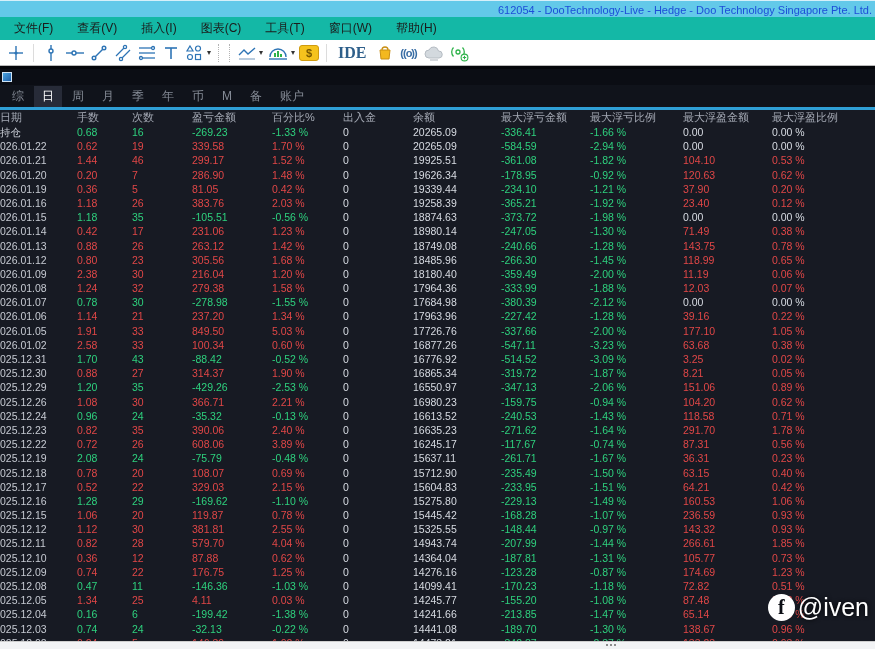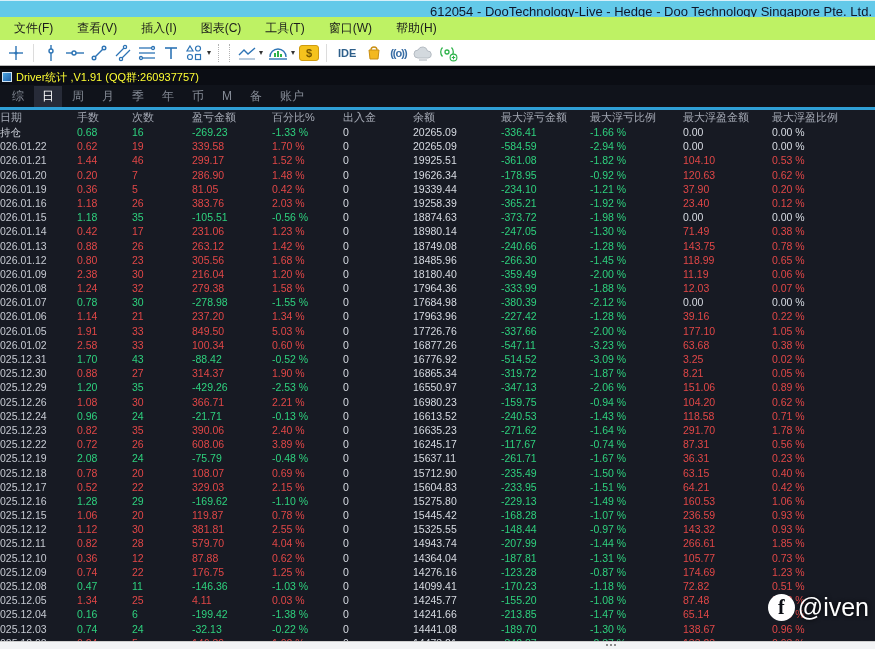--- a/index.html
+++ b/index.html
@@ -10,34 +10,34 @@
     background:#fff;
     --accent:#2d74b5;
     --up:#e14747;
     --down:#2ed17e;
     --neutral:#d7dbe2;
     --datecol:#c6cad2;
     --cols:77px 55px 60px 80px 71px 70px 88px 89px 93px 89px 1fr;
   }
   
   .titlebar{height:17px;background:#63c9e9;position:relative;overflow:hidden;border-top:1px solid #d6f0fa;}
-  .titlebar-text{position:absolute;right:3px;top:3px;font-size:13px;color:#0f172a;white-space:nowrap;}
+  .titlebar-text{position:absolute;right:3px;top:3px;font-size:11px;color:#1d4ed8;white-space:nowrap;}
   
-  .menubar{height:23px;background:#bef264;display:flex;align-items:center;font-size:12px;color:#1b1b1b;padding-left:2px;}
+  .menubar{height:23px;background:#14b8a6;display:flex;align-items:center;font-size:12px;color:#1b1b1b;padding-left:2px;}
   .menu-item{padding:3px 12px;cursor:default;}
   
   .toolbar{height:26px;background:#ffffff;display:flex;align-items:center;border-bottom:1px solid #b9b9b9;padding-left:4px;}
   .tool{display:flex;align-items:center;justify-content:center;height:22px;min-width:24px;padding:0 2px;border-radius:2px;}
   .tool svg{display:block;}
   .sep{width:1px;height:18px;background:#dcdcdc;margin:0 5px;}
   .sep.dotted{background:none;border-left:1px dotted #b3b3b3;}
   .caret{font-size:8px;color:#333;margin-left:2px;}
   .tf{min-width:31px;text-align:center;font-size:11px;font-weight:700;color:var(--accent);padding:3px 2px;border:1px solid transparent;border-radius:2px;margin:0 1px;}
   .tf.active{background:#e3f0fa;border-color:#a9cbe8;}
-  .ide{font-size:11px;font-weight:700;color:#2e5f8a;padding:0 6px;}
+  .ide{font-size:16px;font-weight:700;color:#2e5f8a;padding:0 6px;font-family:Liberation Serif, serif;}
   .signal-txt{font-size:11px;font-weight:700;color:#3a6ea5;letter-spacing:-1px;}
   .dollar{width:20px;height:16px;background:#f5c31d;border:1px solid #cf9b10;border-radius:3px;color:#7a5a00;font-weight:700;font-size:11px;display:flex;align-items:center;justify-content:center;}
   
   .panel{position:relative;height:583px;background:#171a23;border-top:3px solid #05060a;overflow:hidden;}
   .panel-titlebar{height:16px;background:#0b0d14;display:flex;align-items:center;gap:4px;padding-left:2px;
     color:#ffff33;font-size:11px;white-space:nowrap;}
   .panel-icon{width:10px;height:10px;background:linear-gradient(135deg,#4aa3e0 0%,#1f5fa8 100%);border:1px solid #cfe3f5;}
   .tabbar{height:22px;display:flex;align-items:center;gap:2px;padding-left:4px;background:#10131b;font-size:12px;color:#858b96;}
   .tab{padding:2px 8px;cursor:default;}
   .tab.active{background:#272b38;color:#ffffff;}
@@ -208,21 +208,20 @@
           </g>
           <circle cx="15.5" cy="13.5" r="3.4" fill="#fff" stroke="#2eb24a" stroke-width="1.1"></circle>
           <path d="M15.5 11.8 v3.4 M13.8 13.5 h3.4" stroke="#2eb24a" stroke-width="1.1"></path>
         </svg>
     </span>
   </div>
 
   <div class="panel">
     <div class="panel-titlebar">
       <span class="panel-icon"></span>
-      <span>Driver统计 ,V1.91 (QQ群:260937757)</span>
     </div>
     <div class="tabbar" id="tabbar">
         <div class="tab">综</div>
         <div class="tab active">日</div>
         <div class="tab">周</div>
         <div class="tab">月</div>
         <div class="tab">季</div>
         <div class="tab">年</div>
         <div class="tab">币</div>
         <div class="tab">M</div>
@@ -501,21 +500,21 @@
           <div class="td c-neutral">16980.23</div>
           <div class="td c-down">-159.75</div>
           <div class="td c-down">-0.94 %</div>
           <div class="td c-up">104.20</div>
           <div class="td c-up">0.62 %</div>
         </div>
         <div class="tr">
           <div class="td c-date">025.12.24</div>
           <div class="td c-down">0.96</div>
           <div class="td c-down">24</div>
-          <div class="td c-down">-21.71</div>
+          <div class="td c-down">-35.32</div>
           <div class="td c-down">-0.13 %</div>
           <div class="td c-neutral">0</div>
           <div class="td c-neutral">16613.52</div>
           <div class="td c-down">-240.53</div>
           <div class="td c-down">-1.43 %</div>
           <div class="td c-up">118.58</div>
           <div class="td c-up">0.71 %</div>
         </div>
         <div class="tr">
           <div class="td c-date">025.12.23</div>

